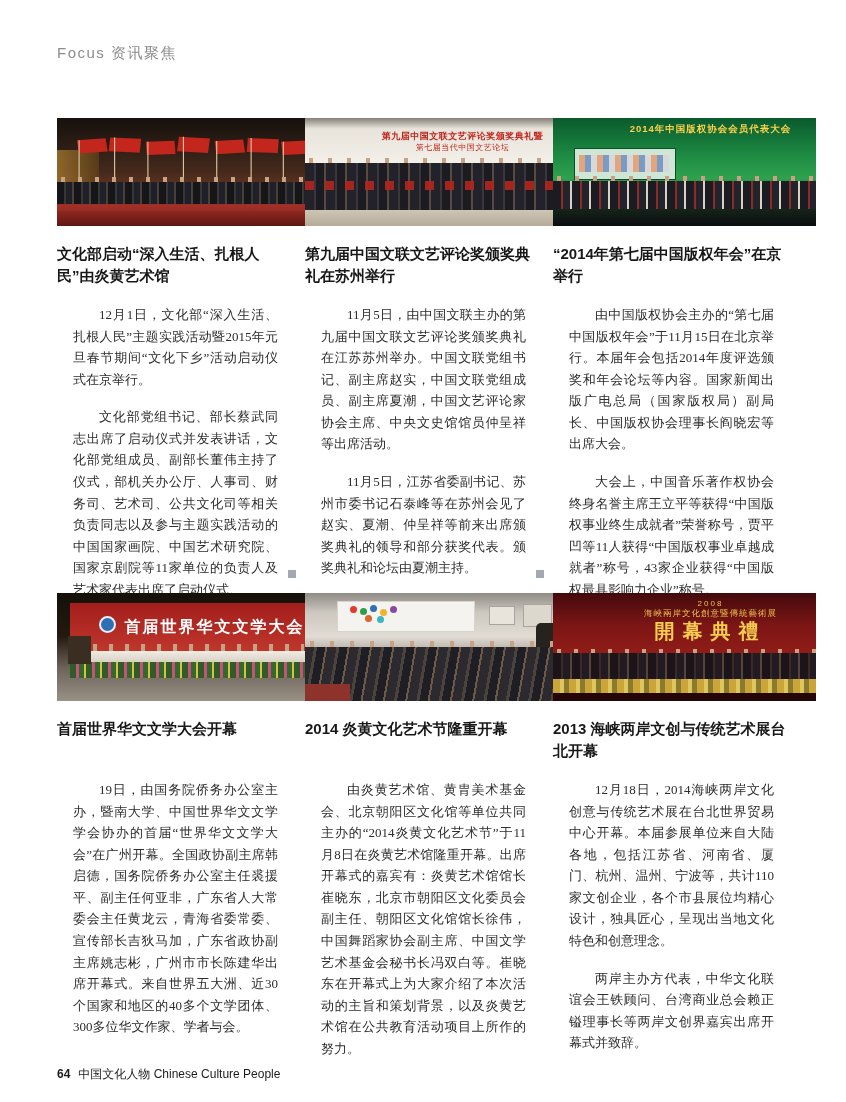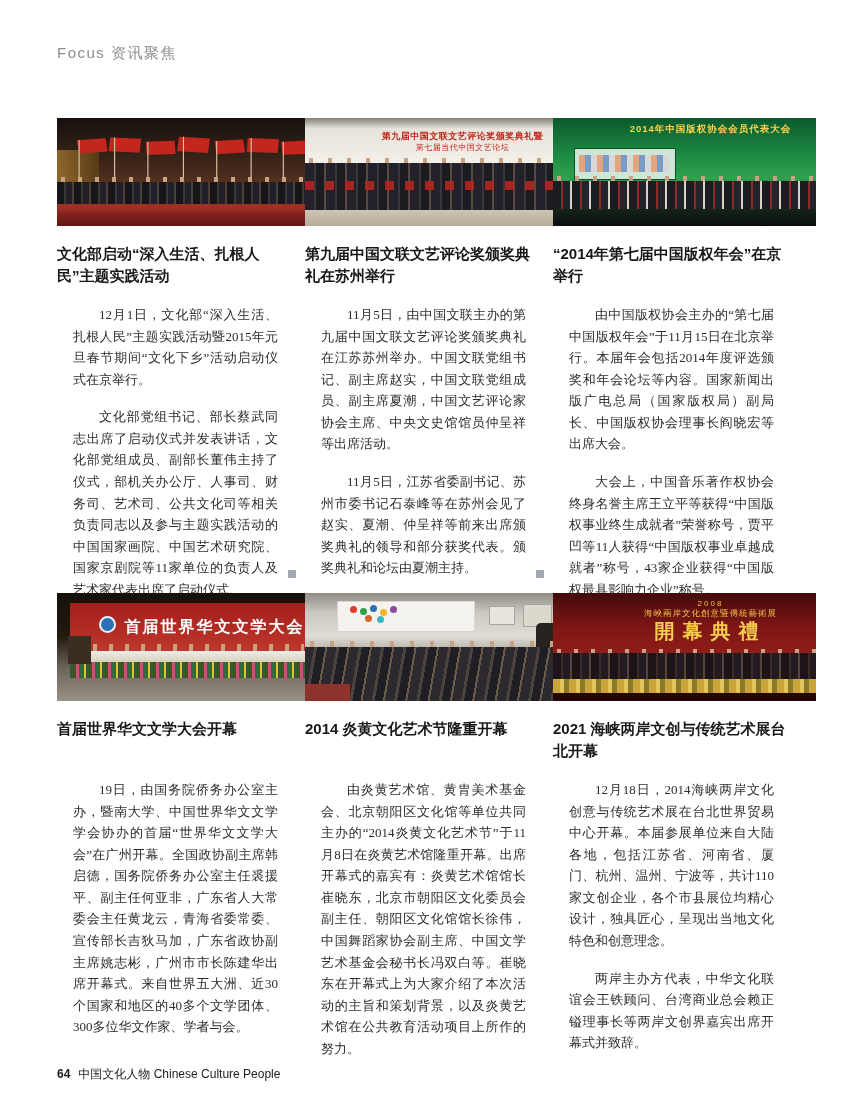--- a/index.html
+++ b/index.html
@@ -128,21 +128,21 @@
               <line x1="104" y1="5" x2="104" y2="60"></line>
             <line x1="134" y1="11" x2="134" y2="60"></line>
               <line x1="165" y1="7" x2="165" y2="60"></line>
             <line x1="194" y1="12" x2="194" y2="60"></line>
           </g>
         </svg>
         <div class="layer p1-heads"></div>
         <div class="layer p1-people"></div>
         <div class="layer p1-carpet"></div>
       </div>
-      <h2>文化部启动“深入生活、扎根人民”主题实践活动</h2>
+      <h2>文化部启动“深入生活、扎根人民”由炎黄艺术馆</h2>
       <div class="body-text">
         <p>12月1日，文化部“深入生活、扎根人民”主题实践活动暨2015年元旦春节期间“文化下乡”活动启动仪式在京举行。</p>
         <p>文化部党组书记、部长蔡武同志出席了启动仪式并发表讲话，文化部党组成员、副部长董伟主持了仪式，部机关办公厅、人事司、财务司、艺术司、公共文化司等相关负责同志以及参与主题实践活动的中国国家画院、中国艺术研究院、国家京剧院等11家单位的负责人及艺术家代表出席了启动仪式。</p>
       </div>
     </div>
 
     <div class="article">
       <div class="photo">
         <div class="layer p2-bg"></div>
         <p class="cap p2-line1">第九届中国文联文艺评论奖颁奖典礼暨</p>
@@ -223,21 +223,21 @@
         <div class="layer p6-bg"></div>
         <div class="layer p6-flare"></div>
         <p class="cap p6-line1">2008</p>
         <p class="cap p6-line2">海峽兩岸文化創意暨傳統藝術展</p>
         <p class="cap p6-line3">開幕典禮</p>
         <div class="layer p6-heads"></div>
         <div class="layer p6-people"></div>
         <div class="layer p6-flowers"></div>
         <div class="layer p6-front"></div>
       </div>
-      <h2>2021 海峡两岸文创与传统艺术展台北开幕</h2>
+      <h2>2013 海峡两岸文创与传统艺术展台北开幕</h2>
       <div class="body-text">
         <p>12月18日，2014海峡两岸文化创意与传统艺术展在台北世界贸易中心开幕。本届参展单位来自大陆各地，包括江苏省、河南省、厦门、杭州、温州、宁波等，共计110家文创企业，各个市县展位均精心设计，独具匠心，呈现出当地文化特色和创意理念。</p>
         <p>两岸主办方代表，中华文化联谊会王铁顾问、台湾商业总会赖正镒理事长等两岸文创界嘉宾出席开幕式并致辞。</p>
       </div>
     </div>
 
   </div>
 </div>
 
 <div class="page-footer">

